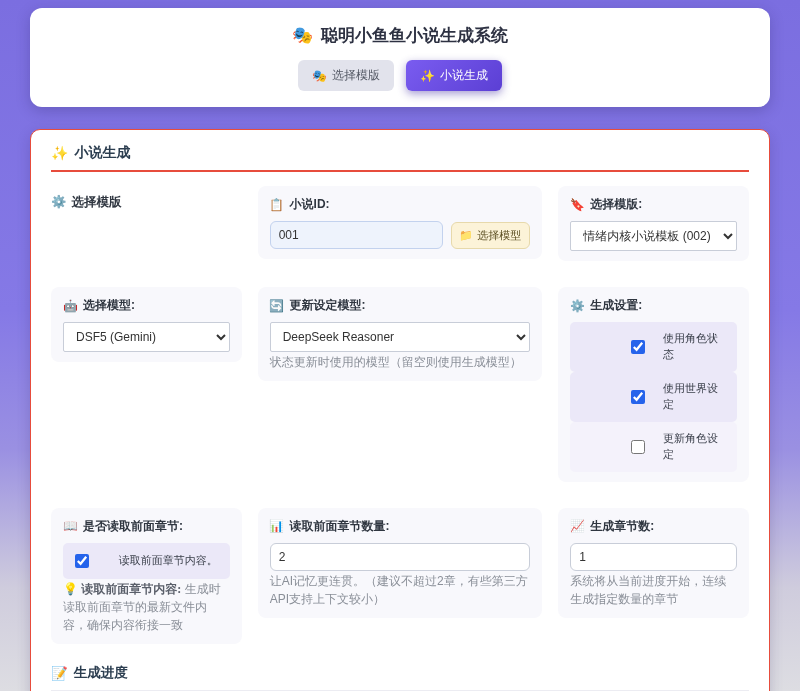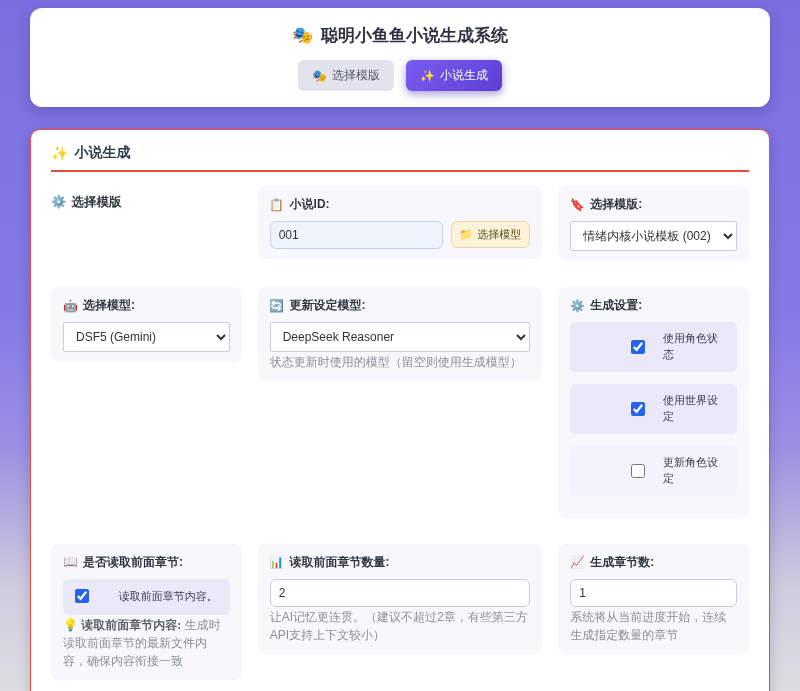--- a/index.html
+++ b/index.html
@@ -34,21 +34,21 @@
   .grid {
     display: grid; grid-template-columns: 1fr 1fr 1fr; column-gap: 16px; row-gap: 26px;
     margin-top: 14px; align-items: start;
   }
   .batch-label { font-size: 12.5px; font-weight: bold; color: #2f3640; padding-top: 8px; display: flex; gap: 5px; }
   .panel { background: #f8f8fc; border-radius: 8px; padding: 10px 12px; }
   .panel-label {
     font-size: 12px; font-weight: bold; color: #2f3640; margin-bottom: 8px;
     display: flex; gap: 5px; align-items: center;
   }
-  .field-row { display: flex; gap: 8px; align-items: flex-start; }
+  .field-row { display: flex; gap: 8px; align-items: flex-end; }
   .text-input {
     flex: 1; min-width: 0; padding: 6px 8px; font-size: 12px; border-radius: 6px;
     border: 1px solid #c3d2ee; background: #eef3fc; color: #333; font-family: inherit;
   }
   .plain-input {
     width: 100%; padding: 6px 8px; font-size: 12px; border-radius: 6px;
     border: 1px solid #c8cdd8; background: #ffffff; color: #333; font-family: inherit;
   }
   .mini-btn {
     white-space: nowrap; padding: 5px 8px; font-size: 11px; border-radius: 6px;
@@ -56,27 +56,27 @@
     display: inline-flex; gap: 4px; align-items: center; font-family: inherit;
   }
   select {
     width: 100%; padding: 6px 8px; font-size: 12px; border-radius: 2px;
     border: 1px solid #c8cdd8; background: #ffffff; color: #333; font-family: inherit;
   }
   .hint { font-size: 12px; color: #8a8f98; margin-top: 1px; line-height: 1.5; }
   .hint b { color: #5a5f6a; font-family: Liberation Serif, serif; }
   .opt-row {
     display: flex; align-items: center; justify-content: flex-end; gap: 18px;
-    padding: 9px 10px; border-radius: 5px; margin-bottom: 12px; background: #ebe8f8;
+    padding: 9px 10px; border-radius: 5px; margin-bottom: 0; background: #ebe8f8;
   }
   .opt-row.lighter { background: #f4f2fb; }
   .opt-row label { font-size: 11px; color: #3a3f4a; width: 64px; line-height: 1.45; }
   .opt-row input[type=checkbox], .read-row input[type=checkbox] { width: 14px; height: 14px; accent-color: #2563eb; }
   .read-row {
-    display: flex; align-items: flex-start; gap: 24px; padding: 10px 12px;
+    display: flex; align-items: center; gap: 24px; padding: 10px 12px;
     border-radius: 5px; background: #ebe8f8;
   }
   .read-row label { flex: 1; text-align: right; font-size: 11px; color: #3a3f4a; line-height: 1.45; }
   .progress-head {
     margin-top: 20px; font-size: 13.5px; font-weight: bold; color: #2c3e50;
     display: flex; gap: 6px; align-items: center; padding-bottom: 8px; border-bottom: 1px solid #ececf2;
   }
   .emoji { font-style: normal; }
 </style>
 </head>

